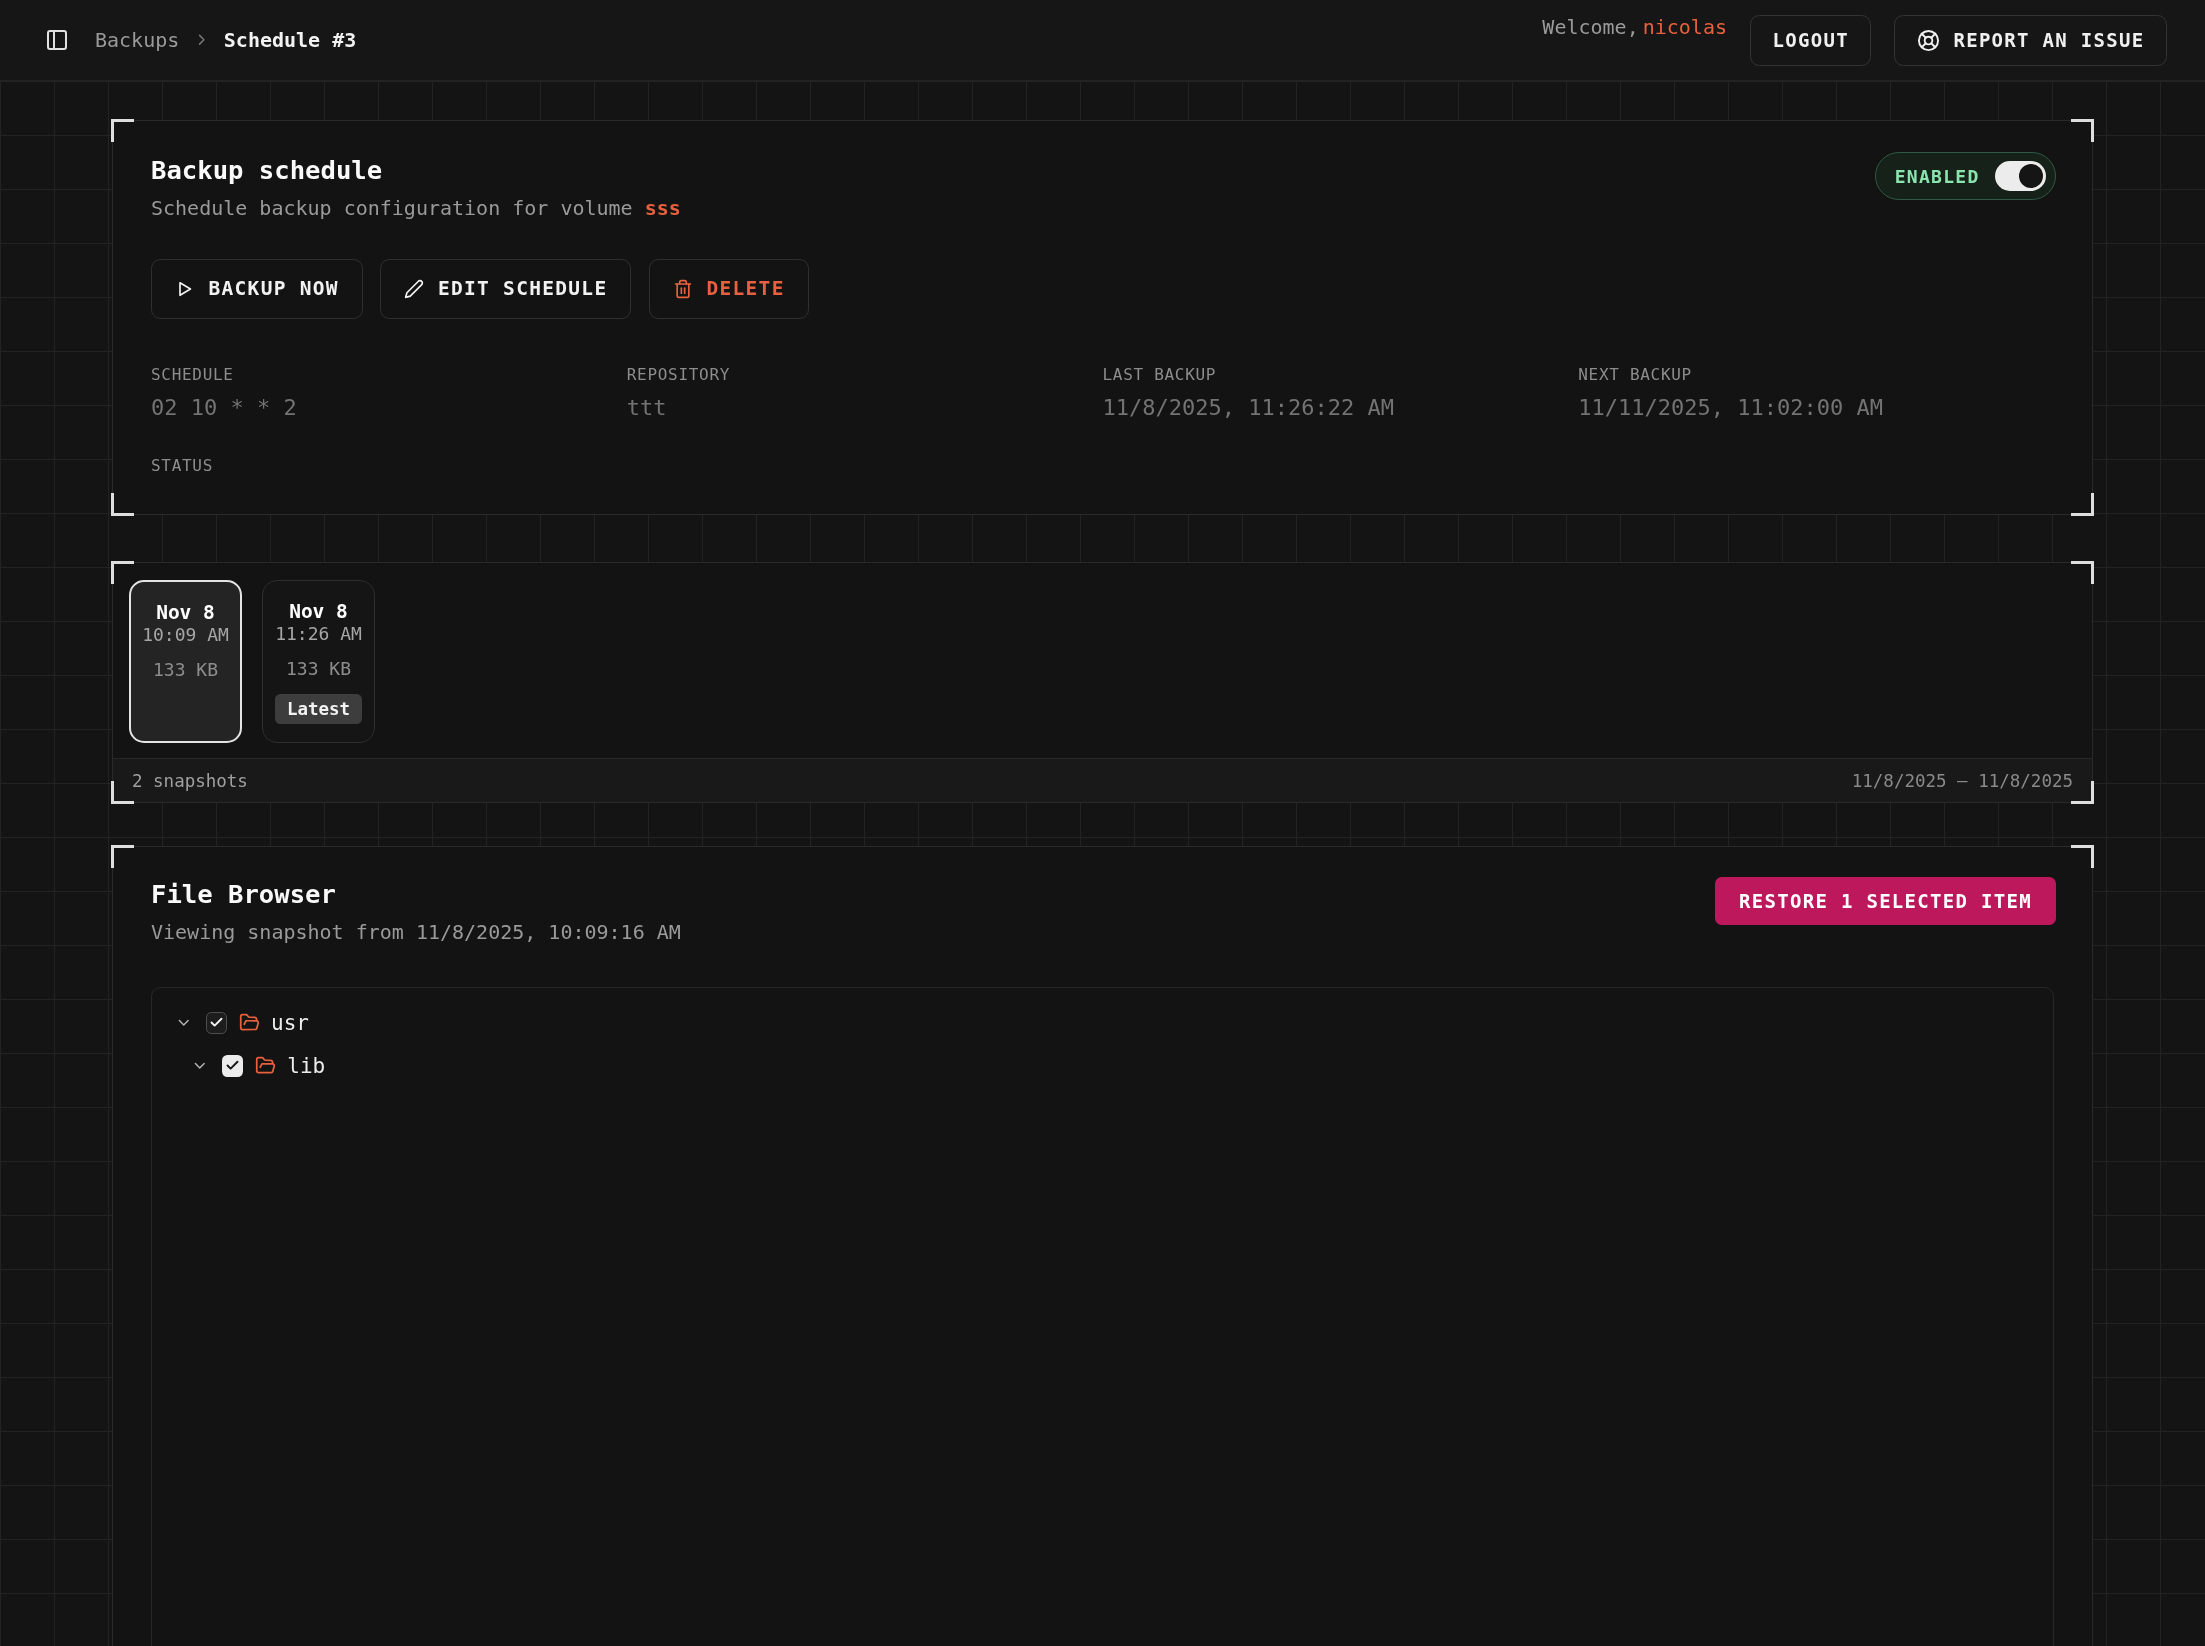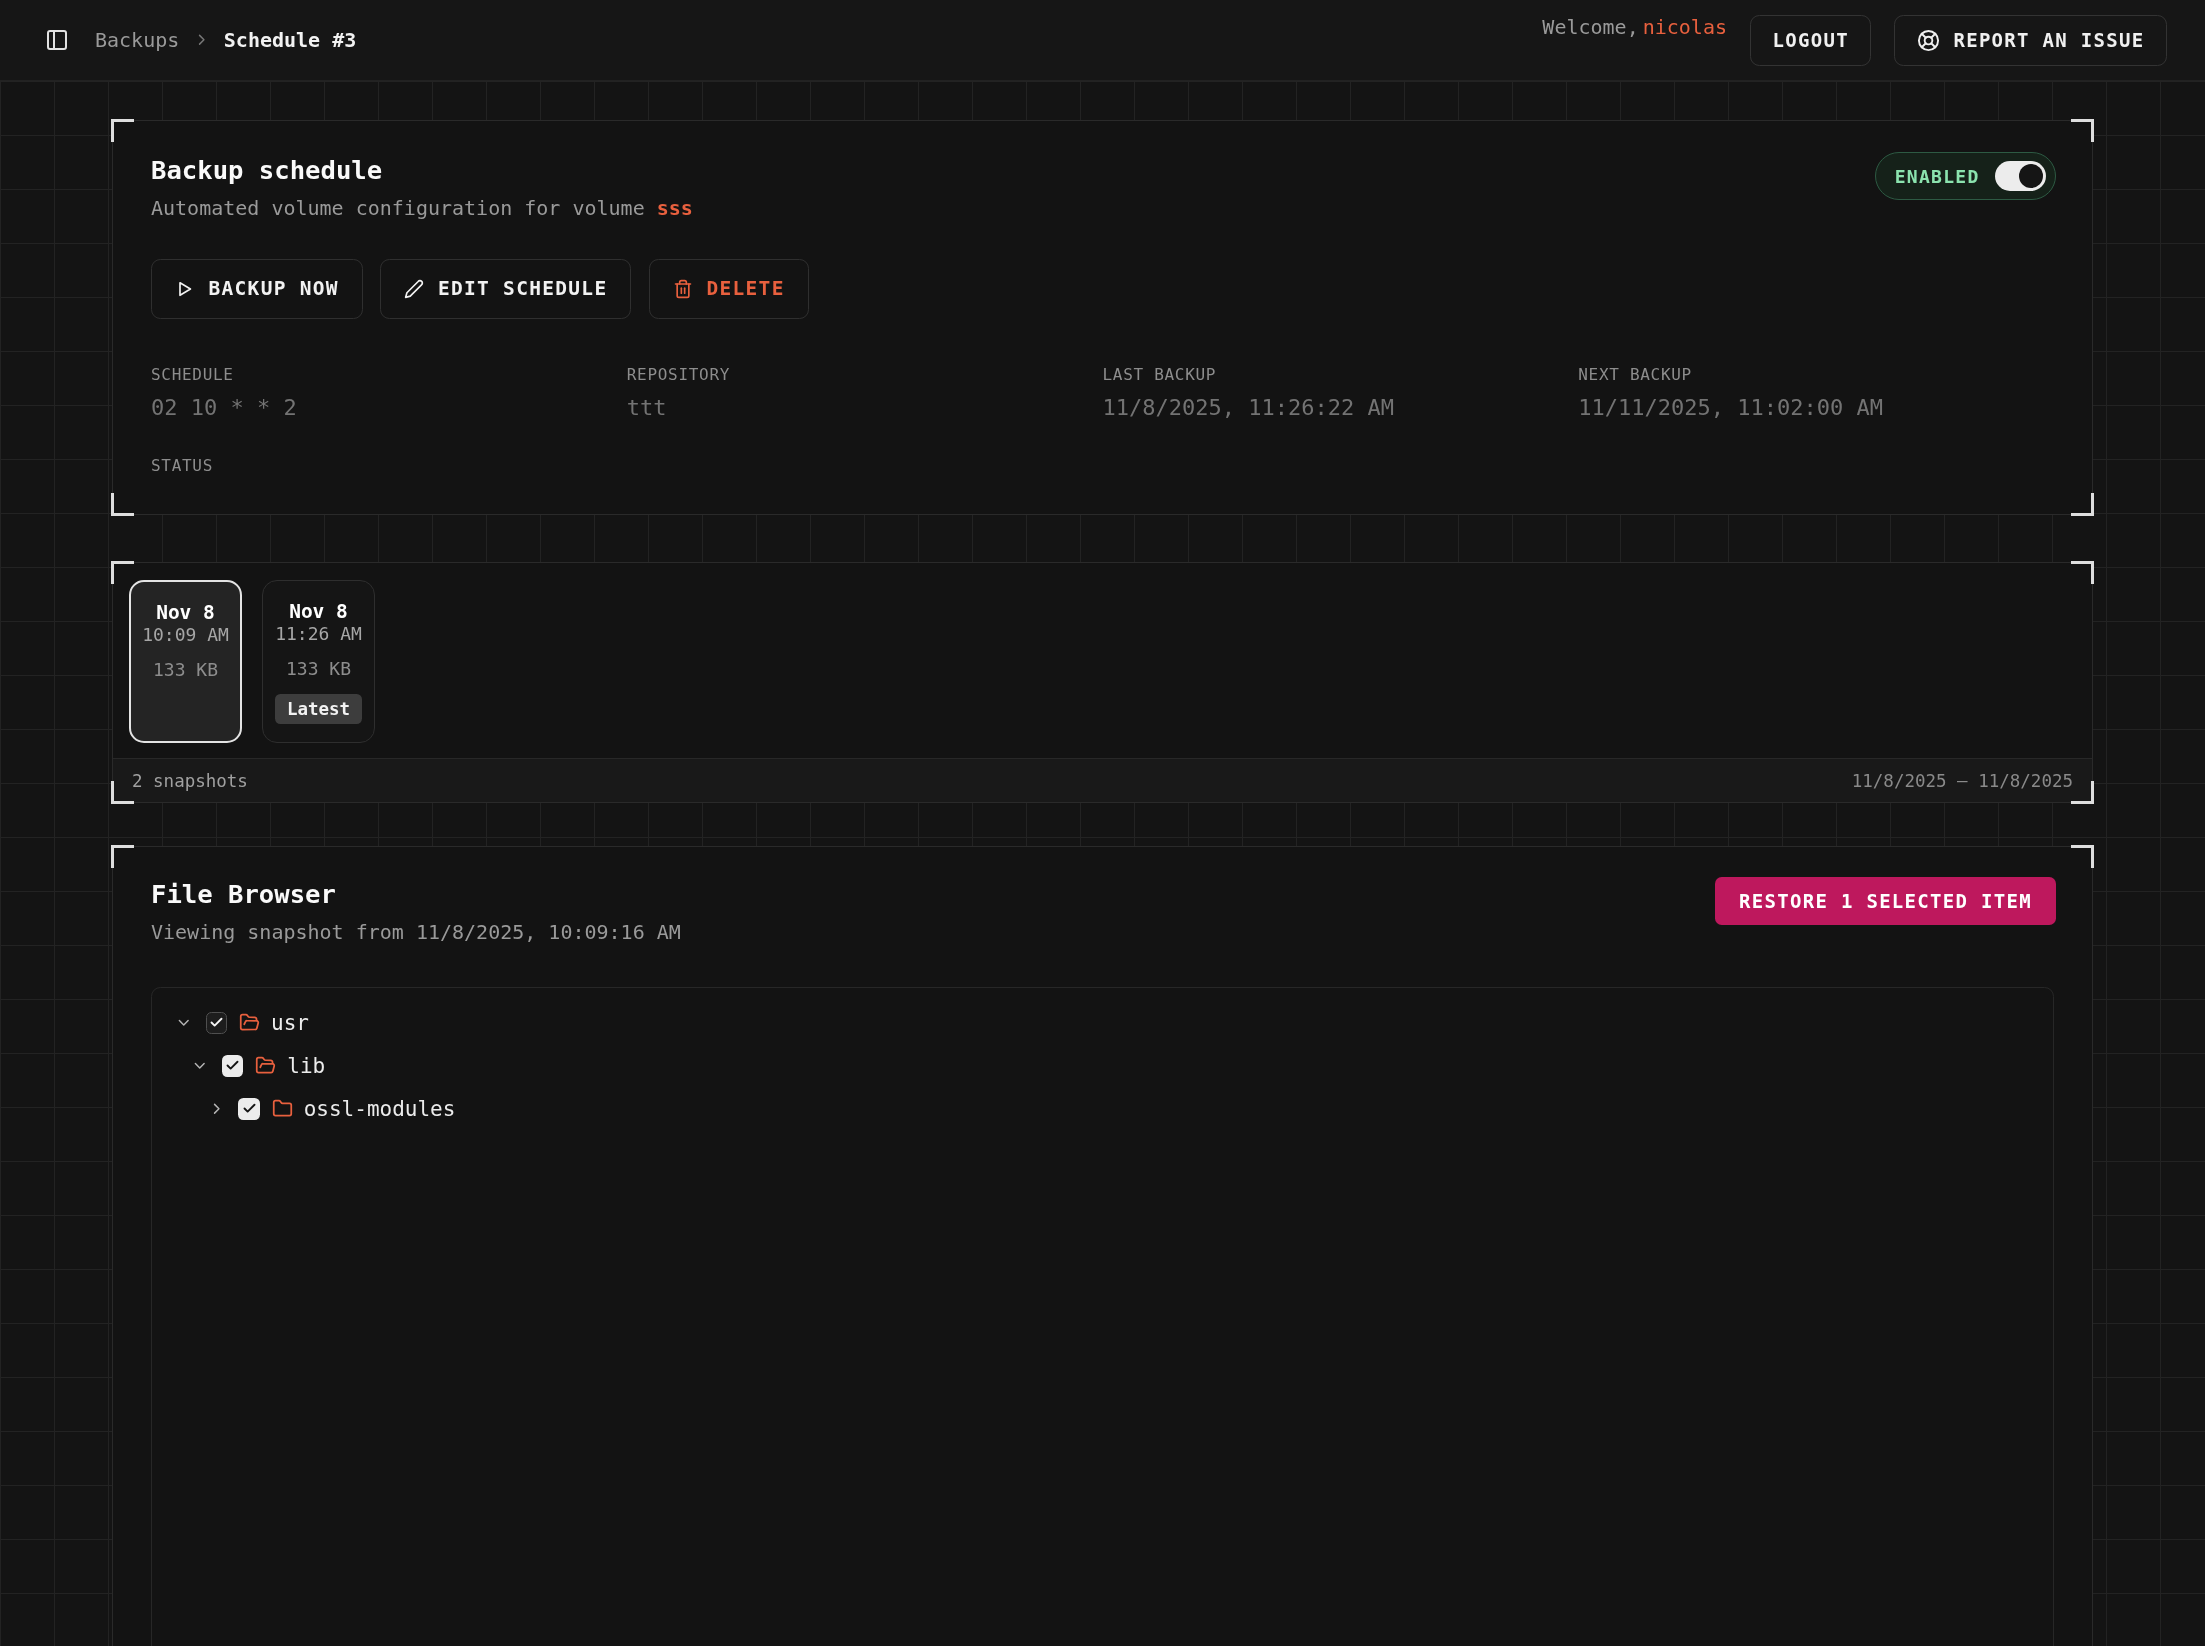--- a/index.html
+++ b/index.html
@@ -163,21 +163,21 @@
 
 <main class="main">
 
   <section class="panel schedule-panel">
     <div class="corner tl"></div>
     <div class="corner tr"></div>
     <div class="corner bl"></div>
     <div class="corner br"></div>
 
     <h1 class="card-title">Backup schedule</h1>
-    <p class="card-sub"><span>Automated volume configuration for volume</span> <span class="volume">sss</span></p>
+    <p class="card-sub"><span>Schedule backup configuration for volume</span> <span class="volume">sss</span></p>
 
     <div class="enabled-pill">
       <span>ENABLED</span>
       <span class="switch">
           <span class="knob"></span>
         </span>
     </div>
 
     <div class="actions">
       <button class="btn action">
@@ -301,35 +301,17 @@
             </svg>
         </span>
         <span class="folder">
           <svg width="21" height="21" viewBox="0 0 24 24" fill="none" stroke="currentColor" stroke-width="2" stroke-linecap="round" stroke-linejoin="round">
               <path d="m6 14 1.45-2.9A2 2 0 0 1 9.24 10H20a2 2 0 0 1 1.94 2.5l-1.55 6a2 2 0 0 1-1.94 1.5H4a2 2 0 0 1-2-2V5a2 2 0 0 1 2-2h3.93a2 2 0 0 1 1.66.9l.82 1.2a2 2 0 0 0 1.66.9H18a2 2 0 0 1 2 2v2"></path>
             </svg>
         </span>
         <span class="tree-label">lib</span>
       </div>
 
-      <div class="tree-row lvl2">
-        <span class="tw">
-          <svg width="17.5" height="17.5" viewBox="0 0 24 24" fill="none" stroke="currentColor" stroke-width="2" stroke-linecap="round" stroke-linejoin="round">
-              <path d="m9 18 6-6-6-6"></path>
-            </svg>
-        </span>
-        <span class="cb light">
-          <svg width="15" height="15" viewBox="0 0 24 24" fill="none" stroke="currentColor" stroke-width="3" stroke-linecap="round" stroke-linejoin="round">
-              <polyline points="20 6 9 17 4 12"></polyline>
-            </svg>
-        </span>
-        <span class="folder">
-          <svg width="21" height="21" viewBox="0 0 24 24" fill="none" stroke="currentColor" stroke-width="2" stroke-linecap="round" stroke-linejoin="round">
-              <path d="M20 20a2 2 0 0 0 2-2V8a2 2 0 0 0-2-2h-7.9a2 2 0 0 1-1.69-.9L9.6 3.9A2 2 0 0 0 7.93 3H4a2 2 0 0 0-2 2v13a2 2 0 0 0 2 2Z"></path>
-            </svg>
-        </span>
-        <span class="tree-label">ossl-modules</span>
-      </div>
     </div>
   </section>
 
 </main>
 
 
 </body></html>

